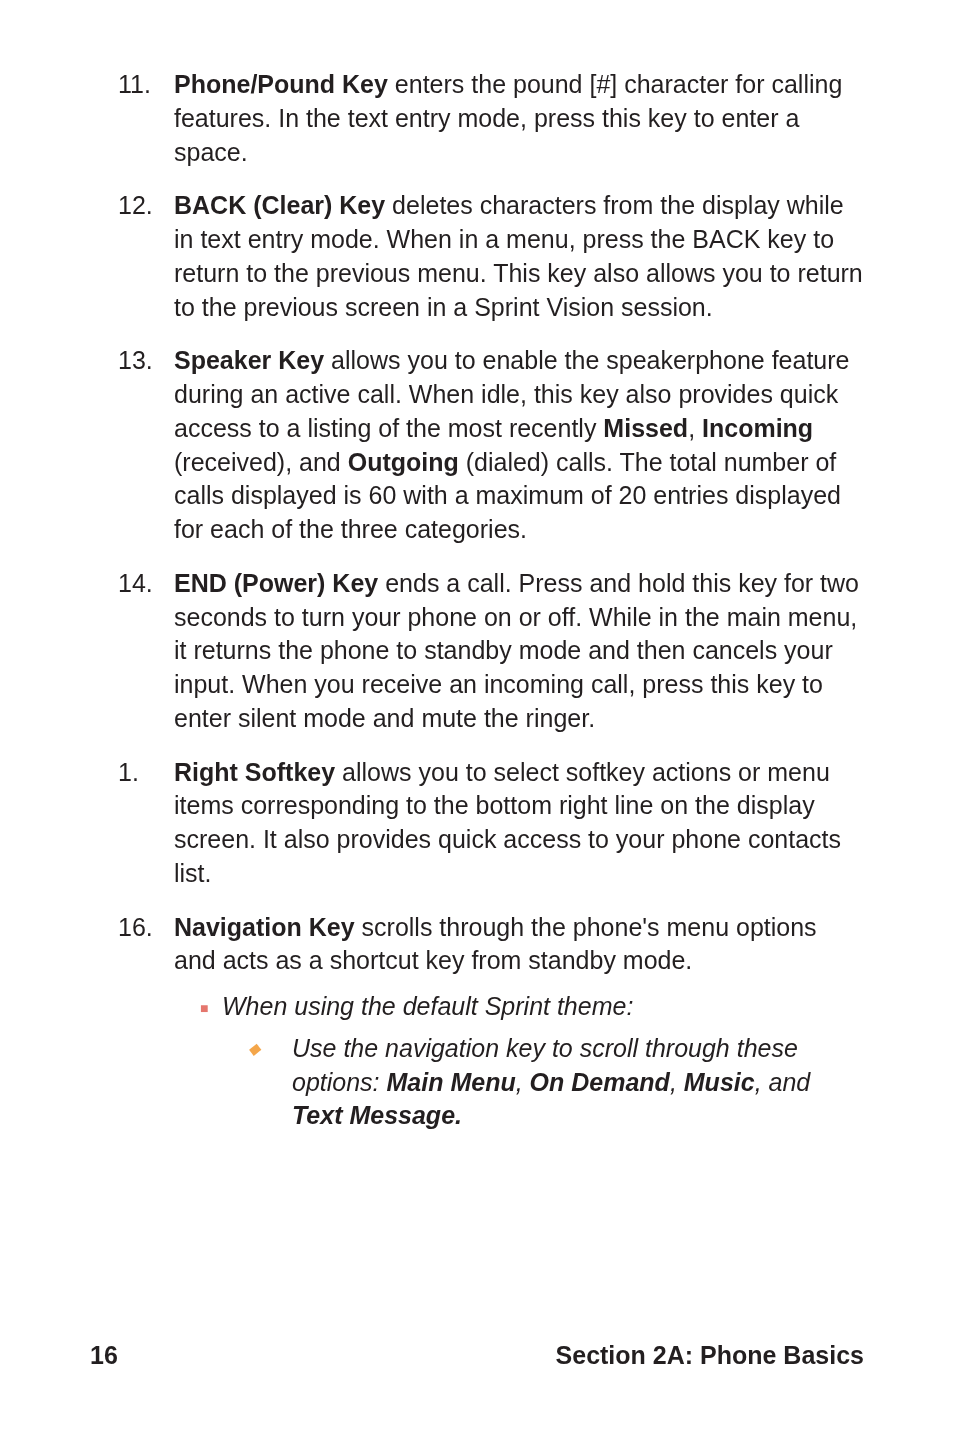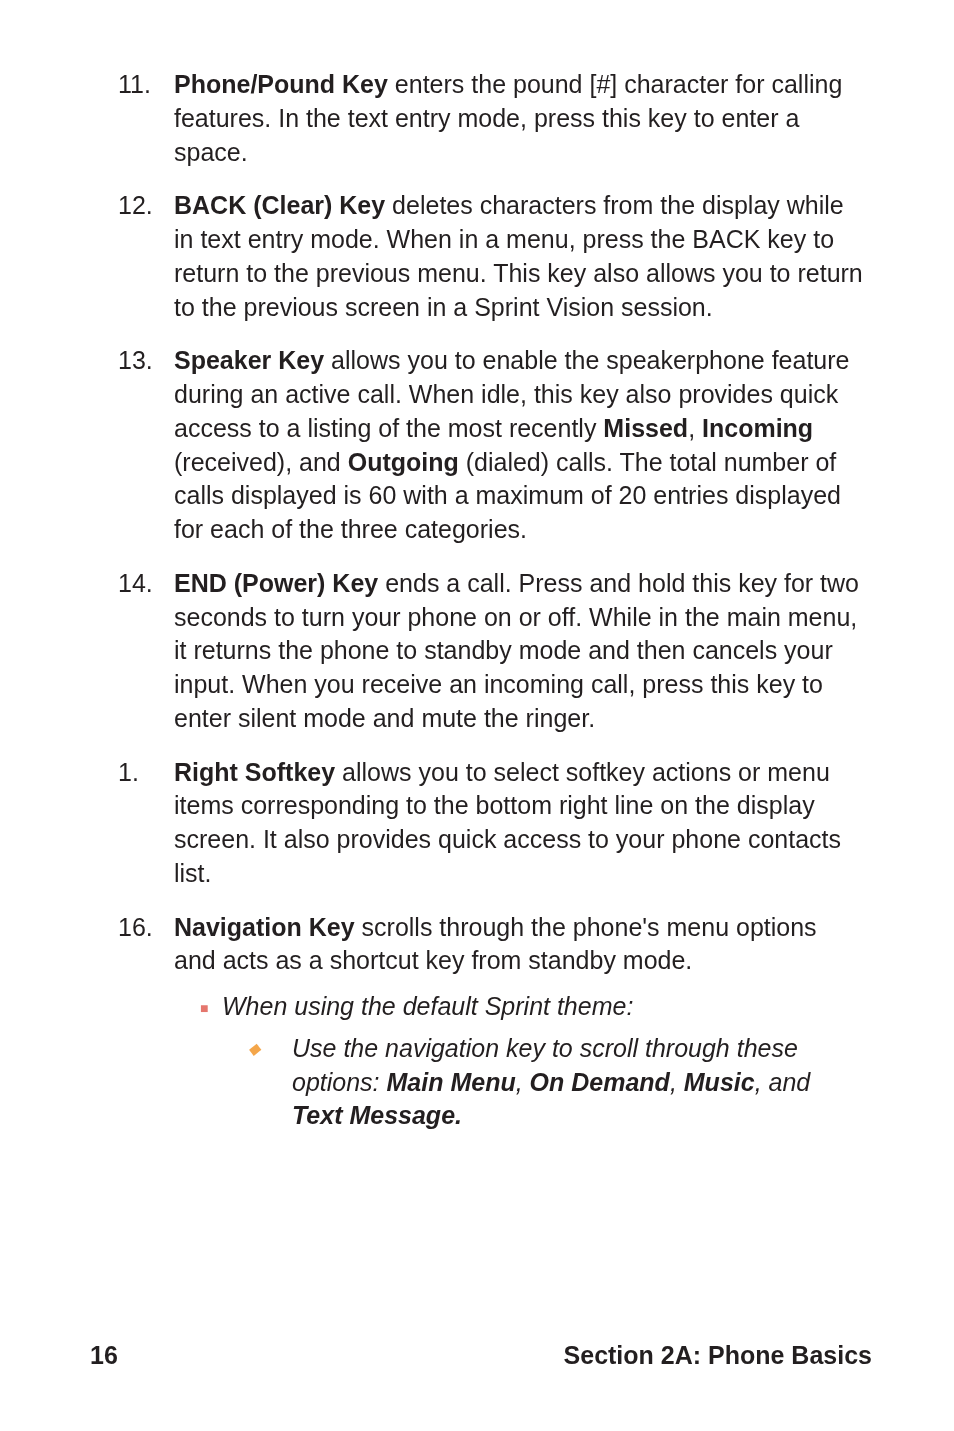--- a/index.html
+++ b/index.html
@@ -41,21 +41,21 @@
     line-height: 25px;
     width: 20px;
     flex-shrink: 0;
     padding-top: 4px;
   }
   .sub2-body { flex: 1; margin-left: 24px; }
   .footer {
     position: absolute;
     bottom: 58px;
     left: 90px;
-    right: 82px;
+    right: 90px;
     display: flex;
     justify-content: space-between;
     font-weight: 700;
     font-size: 25px;
   }
 </style>
 </head>
 <body>
 
 <div class="items">

